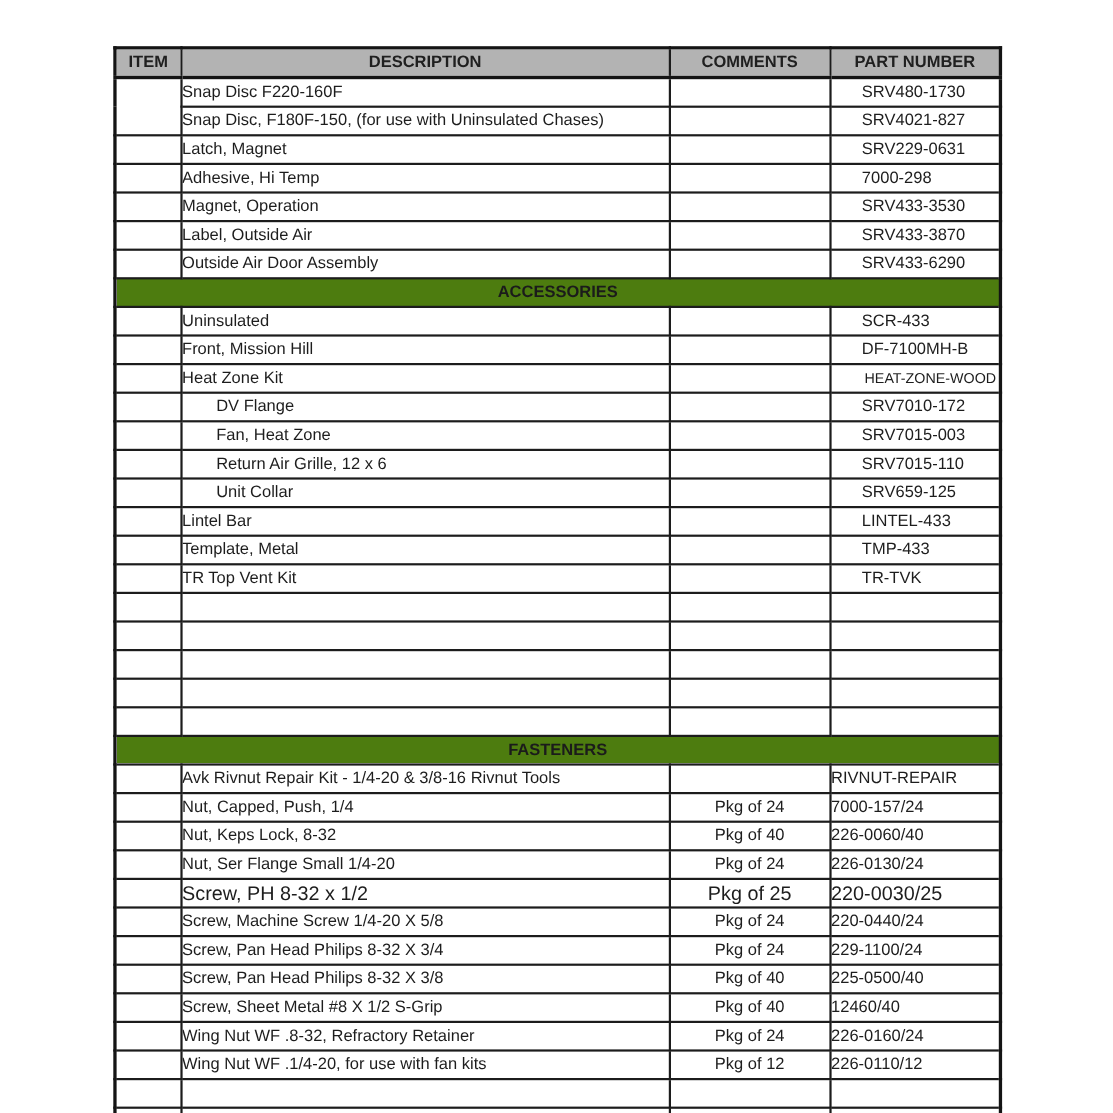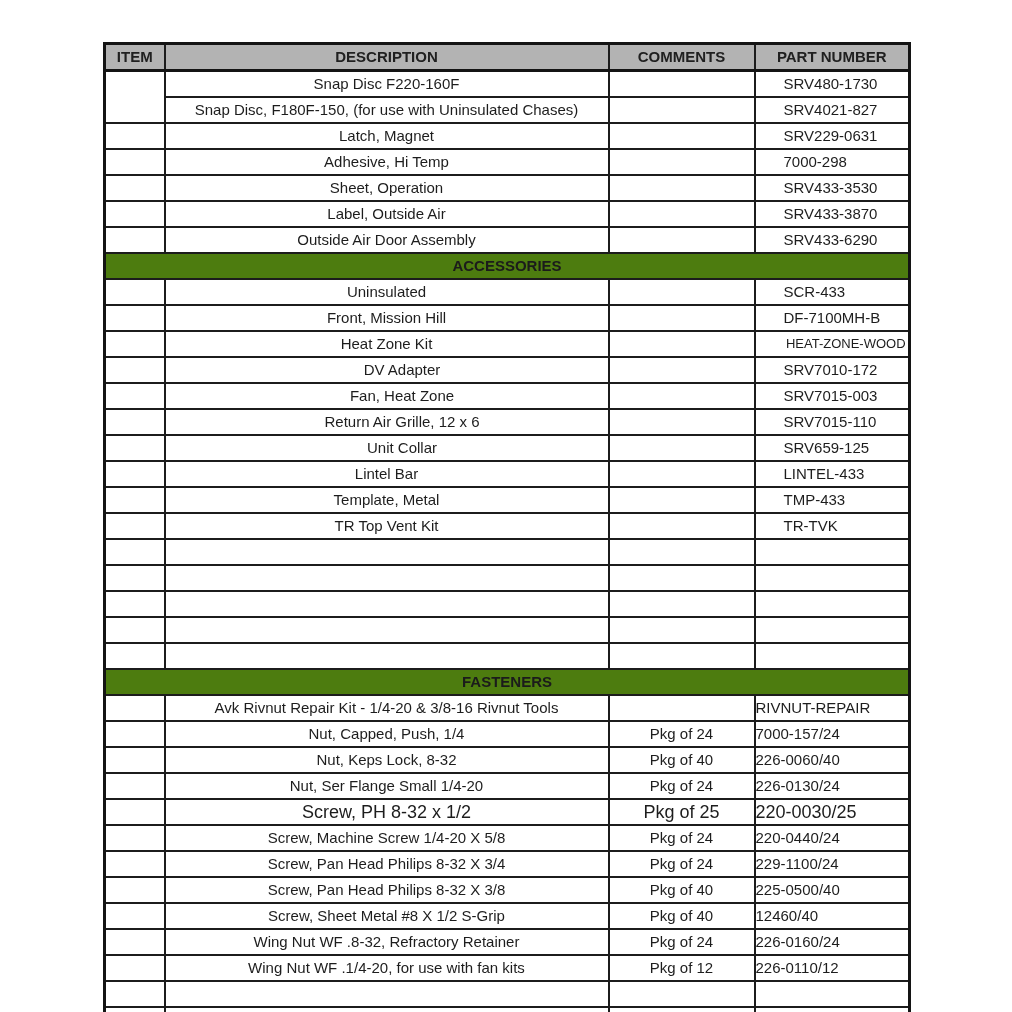--- a/index.html
+++ b/index.html
@@ -48,21 +48,21 @@
     vertical-align: middle;
   }
   table.parts-table th {
     background: #b3b3b3;
     font-weight: bold;
     text-align: center;
     color: #202020;
     border-bottom: 3px solid #141414;
   }
   td.cell-item { text-align: center; }
-  td.cell-desc { text-align: center; padding-left: 12px; }
+  td.cell-desc { text-align: left; padding-left: 12px; }
   td.cell-desc.indent { padding-left: 31px; }
   td.cell-comment { text-align: center; padding-left: 10px; }
   td.cell-part.align-left { text-align: left; padding-left: 28px; }
   td.cell-part.align-center { }
   td.cell-part.part-small { font-size: 13px; text-align: center; }
   tr.row-small td { font-size: 18px; }
   td.section-cell {
     background: #4d7c0f;
     font-weight: bold;
     text-align: center;
@@ -111,21 +111,21 @@
             <td class="cell-part align-left">SRV229-0631</td>
           </tr>
           <tr>
             <td class="cell-item"></td>
             <td class="cell-desc">Adhesive, Hi Temp</td>
             <td class="cell-comment"></td>
             <td class="cell-part align-left">7000-298</td>
           </tr>
           <tr>
             <td class="cell-item"></td>
-            <td class="cell-desc">Sheet, Operation</td>
+            <td class="cell-desc">Magnet, Operation</td>
             <td class="cell-comment"></td>
             <td class="cell-part align-left">SRV433-3530</td>
           </tr>
           <tr>
             <td class="cell-item"></td>
             <td class="cell-desc">Label, Outside Air</td>
             <td class="cell-comment"></td>
             <td class="cell-part align-left">SRV433-3870</td>
           </tr>
           <tr>
@@ -150,21 +150,21 @@
             <td class="cell-part align-left">DF-7100MH-B</td>
           </tr>
           <tr>
             <td class="cell-item"></td>
             <td class="cell-desc">Heat Zone Kit</td>
             <td class="cell-comment"></td>
             <td class="cell-part align-left part-small">HEAT-ZONE-WOOD</td>
           </tr>
           <tr>
             <td class="cell-item"></td>
-            <td class="cell-desc indent">DV Adapter</td>
+            <td class="cell-desc indent">DV Flange</td>
             <td class="cell-comment"></td>
             <td class="cell-part align-left">SRV7010-172</td>
           </tr>
           <tr>
             <td class="cell-item"></td>
             <td class="cell-desc indent">Fan, Heat Zone</td>
             <td class="cell-comment"></td>
             <td class="cell-part align-left">SRV7015-003</td>
           </tr>
           <tr>

